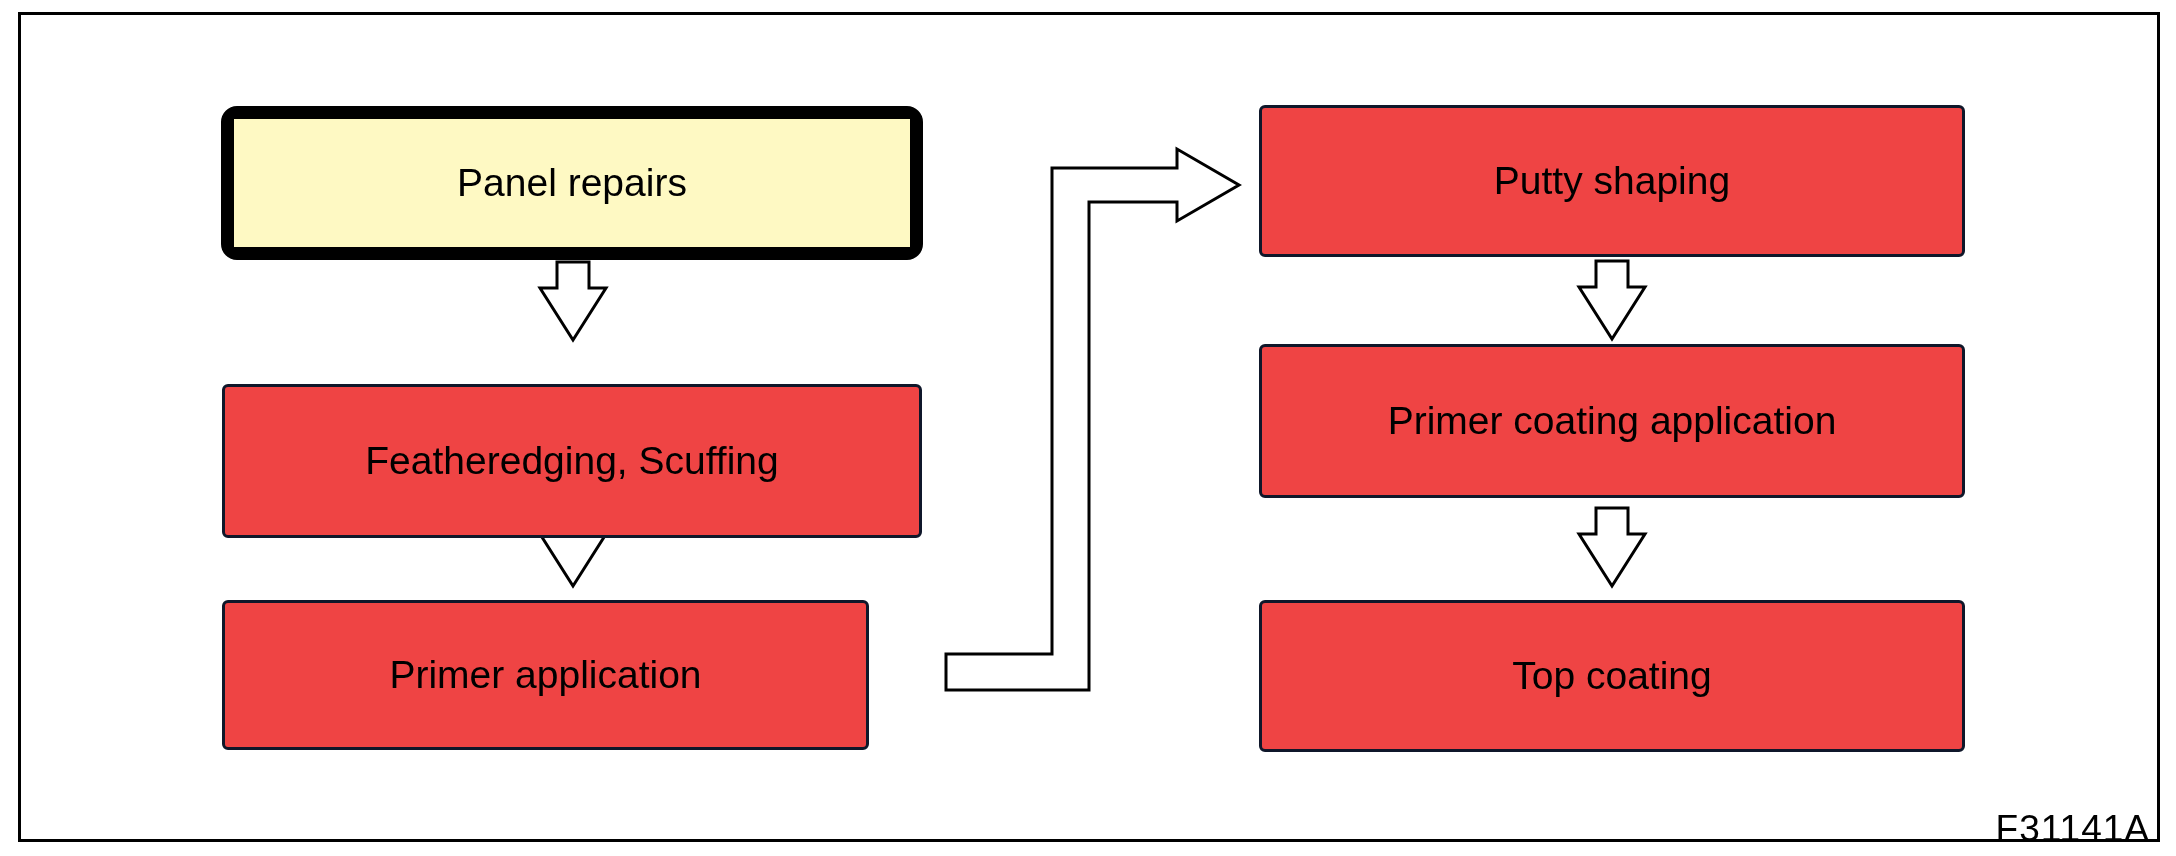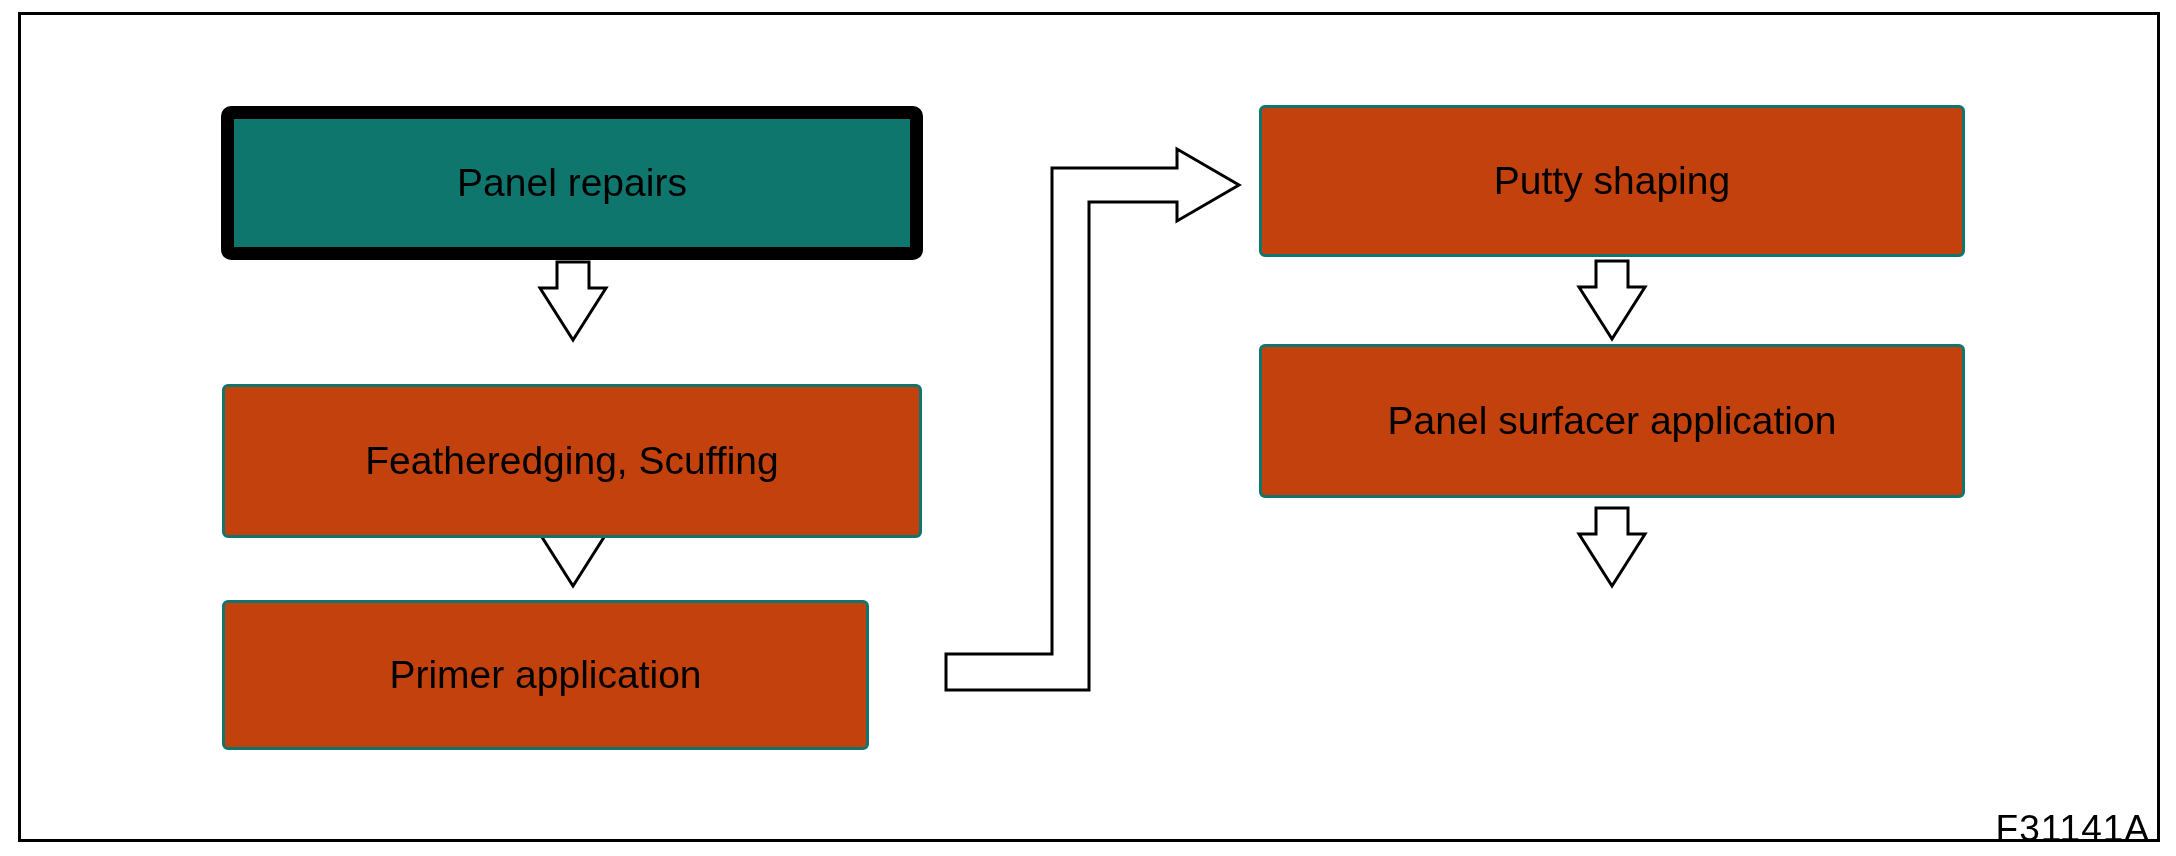--- a/index.html
+++ b/index.html
@@ -21,35 +21,35 @@
     background: transparent;
   }
   .arrow-layer {
     position: absolute;
     left: 0; top: 0;
     width: 2176px; height: 856px;
     pointer-events: none;
   }
   .flow-box {
     position: absolute;
-    border: 3px solid #0f766e;
+    border: 3px solid #0f172a;
     border-radius: 6px;
-    background: #c2410c;
+    background: #ef4444;
     display: flex;
     align-items: center;
     justify-content: center;
     font-size: 39px;
     line-height: 1.1;
     text-align: center;
   }
   .flow-box-emphasized {
     position: absolute;
     border: 10px solid #000000;
-    border-radius: 10px;
-    background: #0f766e;
+    border-radius: 16px;
+    background: #fef9c3;
   }
   .flow-box-emphasized .inner {
     width: 100%; height: 100%;
     border: 3px solid #000000;
     display: flex;
     align-items: center;
     justify-content: center;
     font-size: 39px;
     line-height: 1.1;
     text-align: center;
@@ -100,19 +100,22 @@
 
   <div class="flow-box box-l3">
     <span>Primer application</span>
   </div>
 
   <div class="flow-box box-r1">
     <span>Putty shaping</span>
   </div>
 
   <div class="flow-box box-r2">
-    <span>Panel surfacer application</span>
+    <span>Primer coating application</span>
   </div>
 
+  <div class="flow-box box-r3">
+    <span>Top coating</span>
+  </div>
 
   <div class="figure-id">F31141A</div>
 
 </div>
 
 </body></html>

